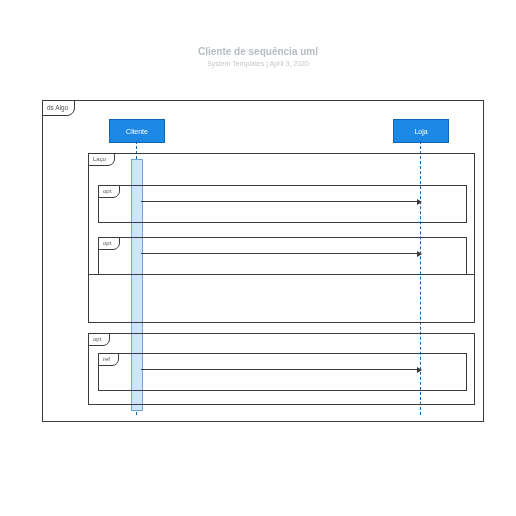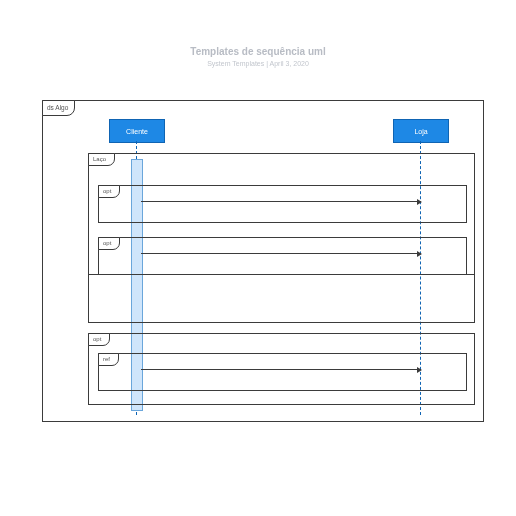--- a/index.html
+++ b/index.html
@@ -28,21 +28,21 @@
   .arrow{position:absolute;left:98px;right:62px;height:1px;background:#3b3b3b}
   .arrow::after{content:"";position:absolute;right:-1px;top:-2.5px;border-left:5px solid #3b3b3b;border-top:3px solid transparent;border-bottom:3px solid transparent}
   .a1{top:100px}
   .a2{top:152px}
   .a3{top:268px}
 </style>
 </head>
 <body>
 
 <div class="page">
-  <div class="title">Templates de sequência uml</div>
+  <div class="title">Cliente de sequência uml</div>
   <div class="subtitle">System Templates | April 3, 2020</div>
 
   <div class="outer">
     <div class="outer-tab">ds Algo</div>
 
     <div class="participant p-cliente">Cliente</div>
     <div class="participant p-loja">Loja</div>
 
     <div class="lifeline ll-cliente"></div>
     <div class="lifeline ll-loja"></div>

